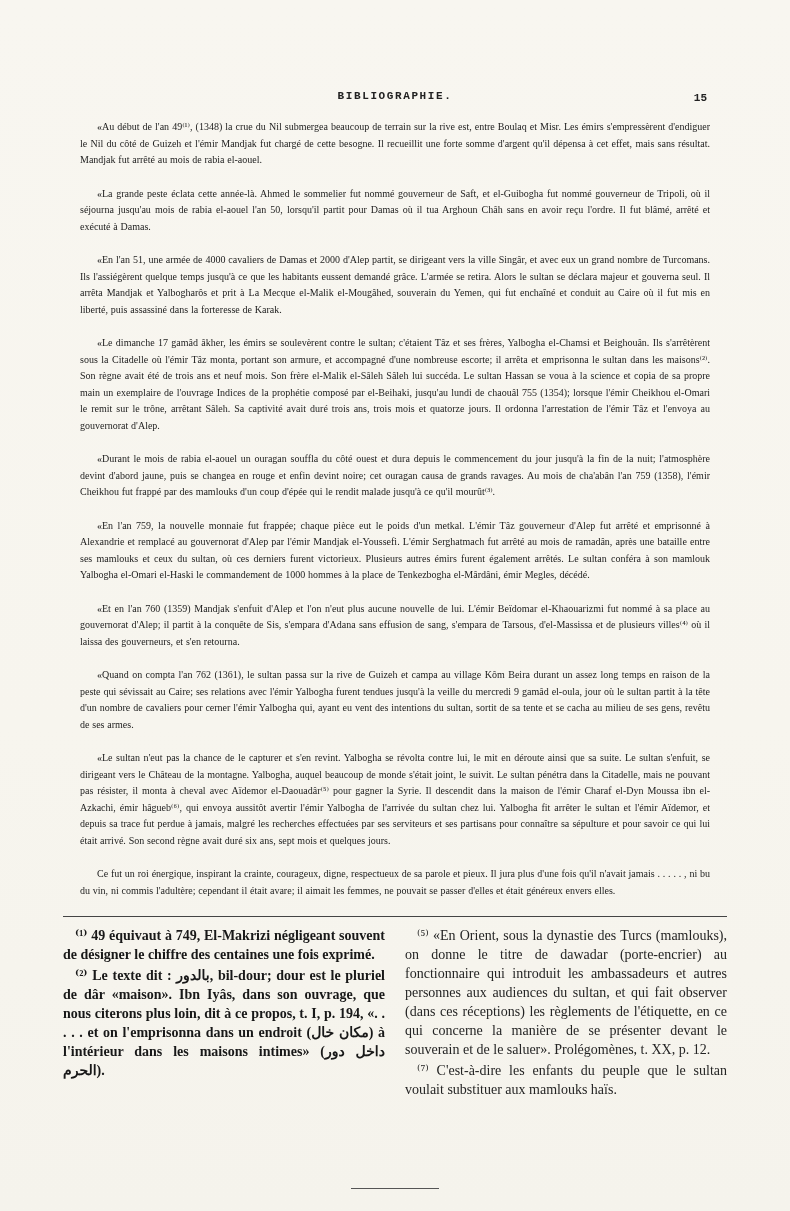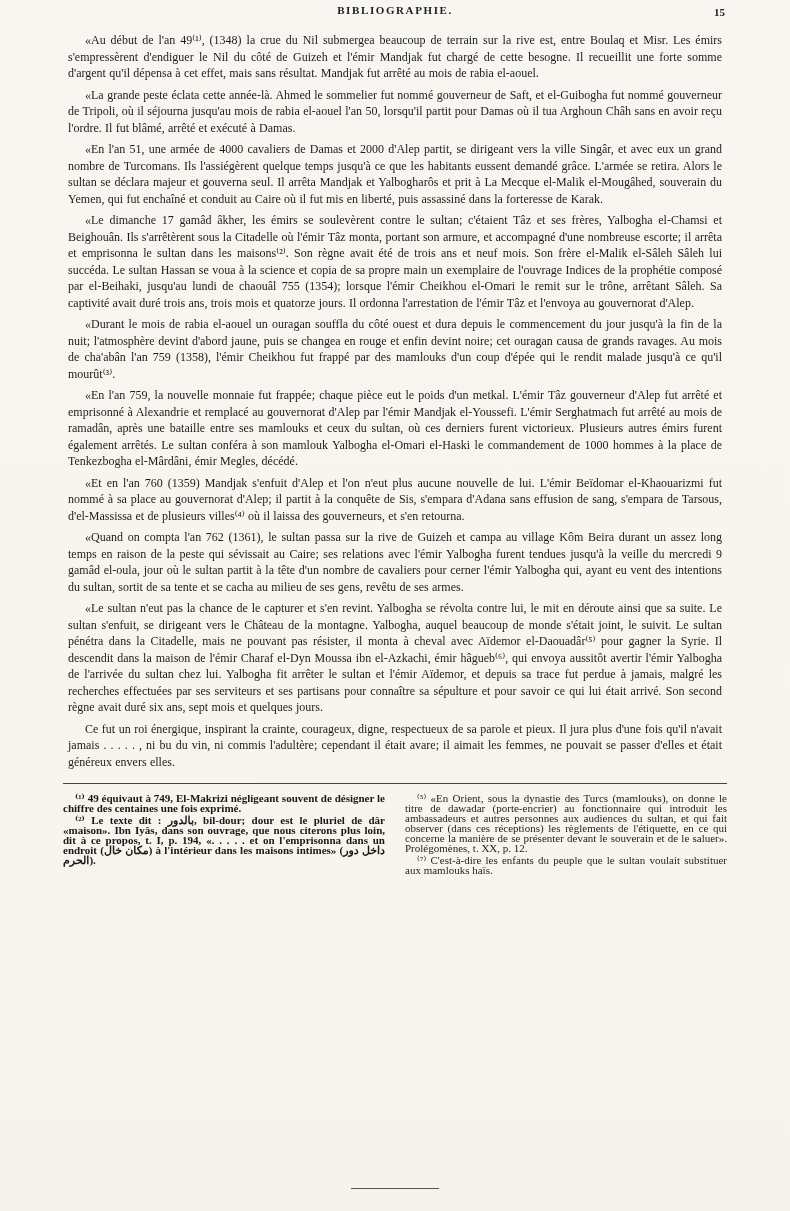--- a/index.html
+++ b/index.html
@@ -13,62 +13,64 @@
   .page {
     position: relative;
     width: 790px; height: 1211px;
     box-sizing: border-box;
     padding: 0 63px;
     background: linear-gradient(180deg, #f8f6f0 0%, #f7f5ee 60%, #f5f3ec 100%);
     overflow: hidden;
   }
   .running-head {
     position: relative;
+    padding-top: 86px;
     text-align: center;
     height: 16px;
+    font-family: Liberation Mono, monospace;
   }
   .running-head .title {
     display: inline-block;
     font-size: 11px;
     font-weight: bold;
     letter-spacing: 1.6px;
     color: #222;
   }
   .running-head .pagenum {
     position: absolute;
-    right: 2px; bottom: -2px;
+    right: 20px; bottom: -2px;
     font-size: 11px;
     font-weight: bold;
     color: #222;
   }
   .content { margin-top: 16px; }
   .content p {
-    margin: 5px;
-    font-size: 12px;
+    margin: 17px;
+    font-size: 10px;
     line-height: 16.5px;
     text-align: justify;
     text-indent: 17px;
     word-spacing: 0.3px;
   }
   .fn-rule {
     border: none;
     border-top: 1px solid #444;
     margin: 13px 0 0 0;
     width: 664px;
   }
   .footnotes {
     display: flex;
     gap: 20px;
     margin-top: 9px;
   }
   .fn-col { width: 322px; }
   .fn-col p {
     margin: 0 0 2px 0;
-    font-size: 11px;
-    line-height: 10px;
+    font-size: 14px;
+    line-height: 19px;
     text-align: justify;
     text-indent: 12px;
   }
   .fn-left p { font-weight: 600; color: #181818; }
   .fn-right p { color: #242424; }
   .bottom-mark {
     position: absolute;
     left: 50%; bottom: 22px;
     transform: translateX(-50%);
     width: 88px;

